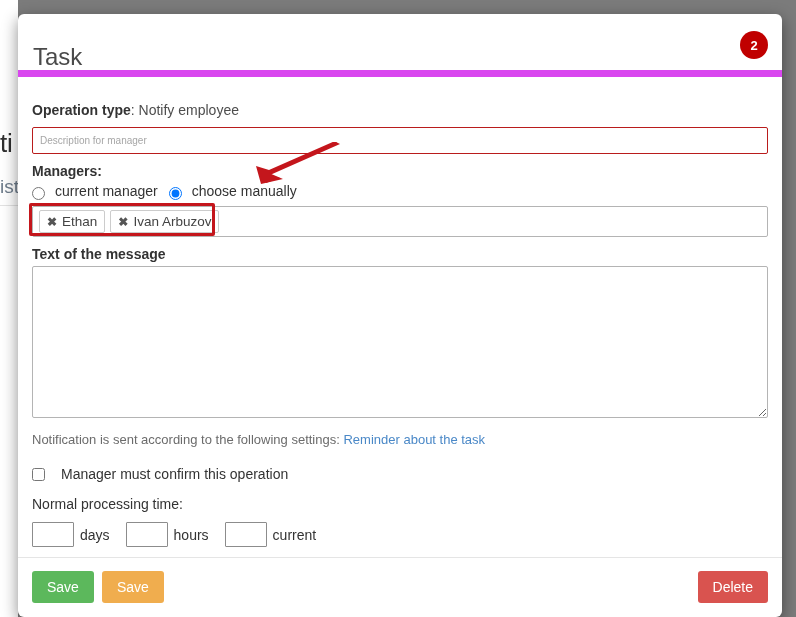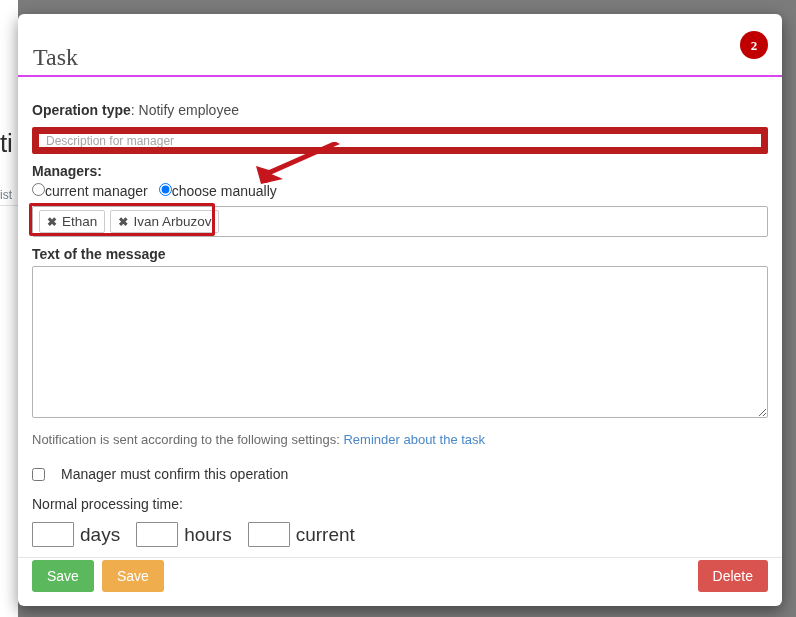--- a/index.html
+++ b/index.html
@@ -35,22 +35,22 @@
     position: absolute;
     left: 0px; top: 128px;
     font-size: 26px;
     font-weight: normal;
     color: #2f2f2f;
     white-space: nowrap;
     letter-spacing: -0.2px;
   }
   #backdrop-page .bg-subtext {
     position: absolute;
-    left: 0px; top: 188px;
-    font-size: 12px;
+    left: 0px; top: 176px;
+    font-size: 19px;
     color: #6f7d8c;
     white-space: nowrap;
   }
   #backdrop-page .bg-rule {
     position: absolute;
     left: 0; top: 205px;
     width: 18px;
     height: 1px;
     background: #e2e2e2;
   }
@@ -63,23 +63,22 @@
     width: 764px;
     background: #ffffff;
     border-radius: 6px;
     box-shadow: 0 5px 16px rgba(0,0,0,0.45);
     overflow: hidden;
   }
 
   .modal-header {
     position: relative;
     height: 63px;
-    border-bottom: 2px solid #d946ef;
-    box-sizing: border-box;
-    font-family: Liberation Serif, serif;
+    border-bottom: 7px solid #d946ef;
+    box-sizing: border-box;
   }
   .modal-title {
     position: absolute;
     left: 15px;
     top: 31px;
     font-size: 24px;
     font-weight: normal;
     color: #4a4a4a;
     line-height: 1;
   }
@@ -115,24 +114,24 @@
     color: #333;
   }
 
   .text-input {
     display: block;
     box-sizing: border-box;
     width: 100%;
     height: 27px;
     padding: 3px 7px;
     font-family: "Liberation Sans", sans-serif;
-    font-size: 12px;
+    font-size: 10px;
     color: #555;
     background: #fff;
-    border: 7px solid #b91c1c;
+    border: 1px solid #b91c1c;
     border-radius: 2px;
     outline: none;
   }
   .text-input::placeholder { color: #a6a6a6; opacity: 1; }
 
   .field-label {
     display: block;
     font-size: 14px;
     font-weight: bold;
     color: #333;
@@ -142,22 +141,22 @@
 
   .radio-row {
     display: flex;
     align-items: center;
     gap: 6px;
     margin: 0 0 6px 0;
     line-height: 17px;
   }
   .radio-row label {
     display: inline-flex;
-    align-items: flex-start;
-    gap: 0;
+    align-items: flex-end;
+    gap: 10px;
     font-size: 14px;
     color: #333;
     cursor: pointer;
     margin-right: 5px;
   }
   .radio-row input[type="radio"] {
     margin: 0;
     width: 13px;
     height: 13px;
     cursor: pointer;
@@ -280,28 +279,28 @@
     padding: 2px 4px;
     font-family: "Liberation Sans", sans-serif;
     font-size: 14px;
     color: #555;
     background: #fff;
     border: 1px solid #8c8c8c;
     border-radius: 1px;
     outline: none;
   }
   .duration-unit {
-    font-size: 19px;
+    font-size: 14px;
     color: #333;
     margin-right: 10px;
   }
 
   .modal-footer {
     border-top: 1px solid #e5e5e5;
-    padding: 2px 14px 14px 14px;
+    padding: 13px 14px 14px 14px;
     display: flex;
     align-items: center;
   }
   .btn {
     border: none;
     border-radius: 3px;
     color: #ffffff;
     font-family: "Liberation Sans", sans-serif;
     font-size: 14px;
     padding: 7px 15px;

